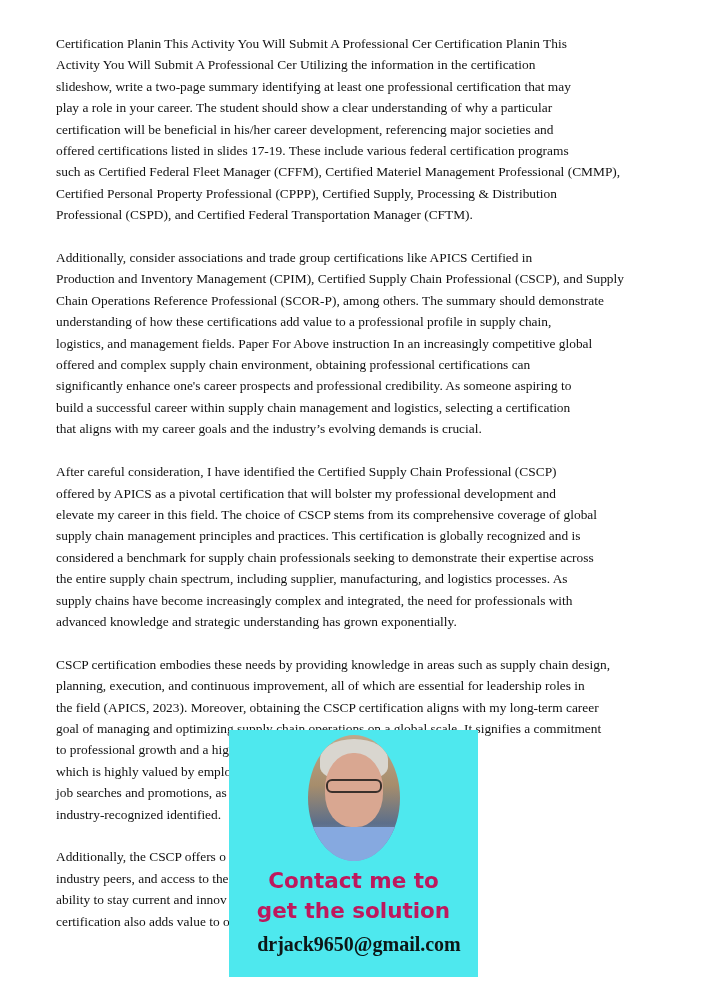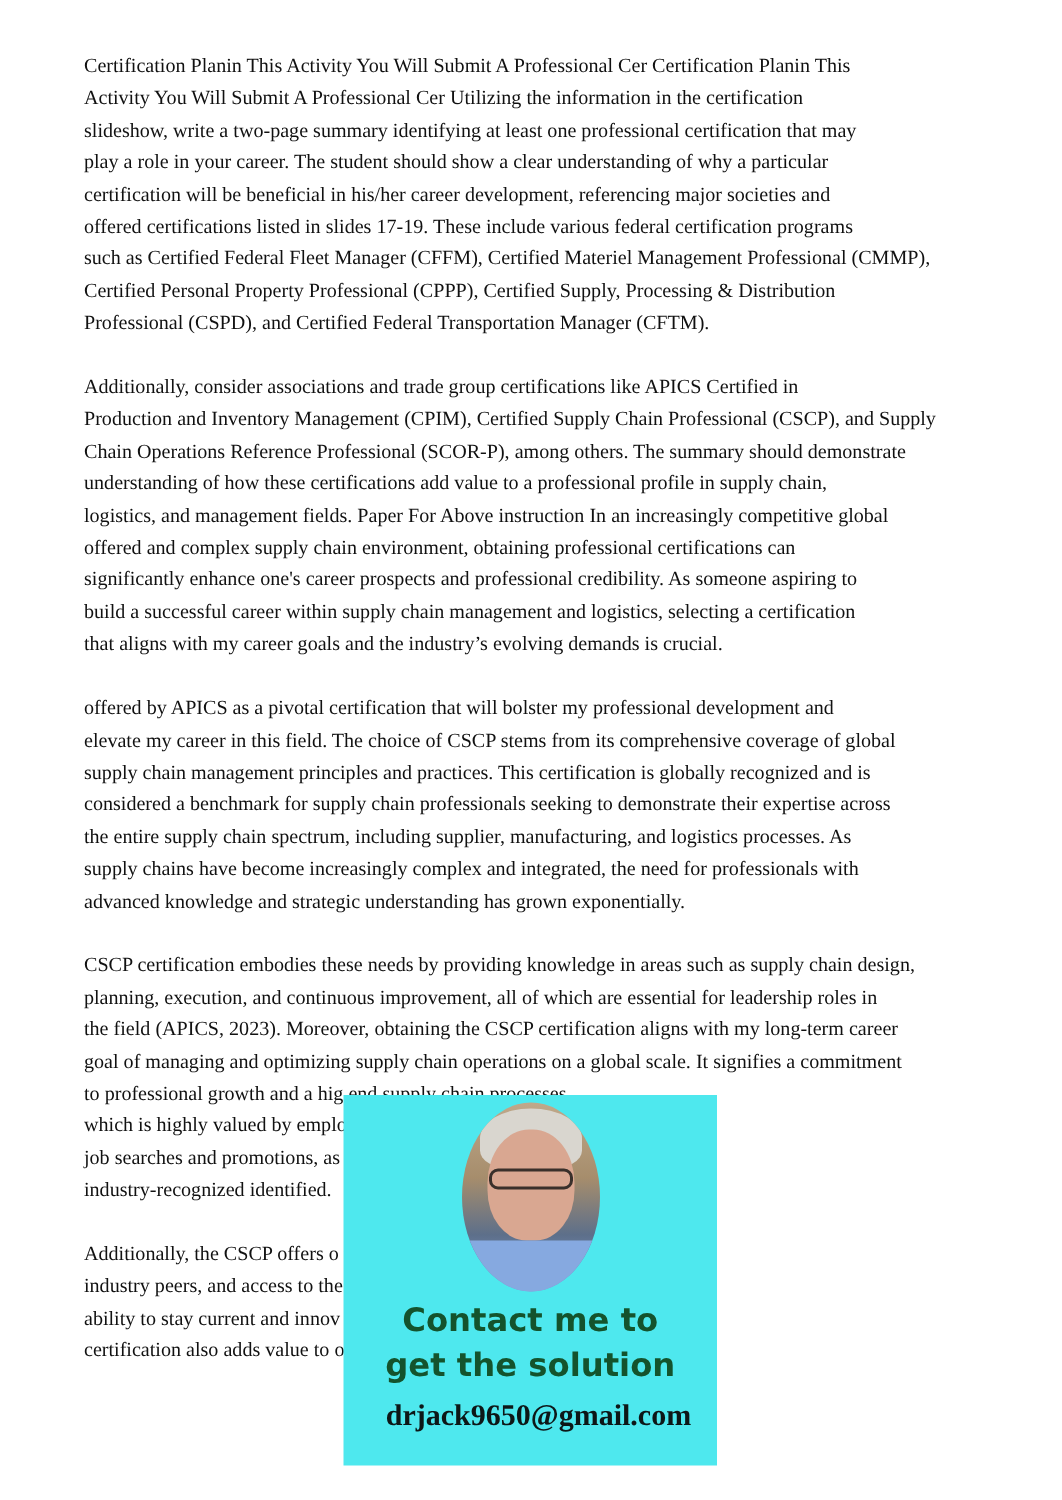--- a/index.html
+++ b/index.html
@@ -73,21 +73,21 @@
       left: 0; top: 92px; width: 92px; height: 40px;
       background: #86a9e0;
     }
     .cta {
       position: absolute;
       left: 0;
       width: 249px;
       text-align: center;
       font-family: "DejaVu Sans", sans-serif;
       font-weight: bold;
-      color: #14532d;
+      color: #be185d;
     }
     .cta-line1 { top: 138px; font-size: 21.5px; }
     .cta-line2 { top: 168px; font-size: 21.5px; }
     .email {
       position: absolute;
       left: 0;
       top: 203px;
       width: 260px;
       text-align: center;
       font-family: "Liberation Serif", "DejaVu Serif", serif;
@@ -118,20 +118,21 @@
     <span class="line">Chain Operations Reference Professional (SCOR-P), among others. The summary should demonstrate</span>
     <span class="line">understanding of how these certifications add value to a professional profile in supply chain,</span>
     <span class="line">logistics, and management fields. Paper For Above instruction In an increasingly competitive global</span>
     <span class="line">offered and complex supply chain environment, obtaining professional certifications can</span>
     <span class="line">significantly enhance one's career prospects and professional credibility. As someone aspiring to</span>
     <span class="line">build a successful career within supply chain management and logistics, selecting a certification</span>
     <span class="line">that aligns with my career goals and the industry’s evolving demands is crucial.</span>
   </div>
 
   <div class="para">
+    <span class="line">After careful consideration, I have identified the Certified Supply Chain Professional (CSCP)</span>
     <span class="line">offered by APICS as a pivotal certification that will bolster my professional development and</span>
     <span class="line">elevate my career in this field. The choice of CSCP stems from its comprehensive coverage of global</span>
     <span class="line">supply chain management principles and practices. This certification is globally recognized and is</span>
     <span class="line">considered a benchmark for supply chain professionals seeking to demonstrate their expertise across</span>
     <span class="line">the entire supply chain spectrum, including supplier, manufacturing, and logistics processes. As</span>
     <span class="line">supply chains have become increasingly complex and integrated, the need for professionals with</span>
     <span class="line">advanced knowledge and strategic understanding has grown exponentially.</span>
   </div>
 
   <div class="para">

